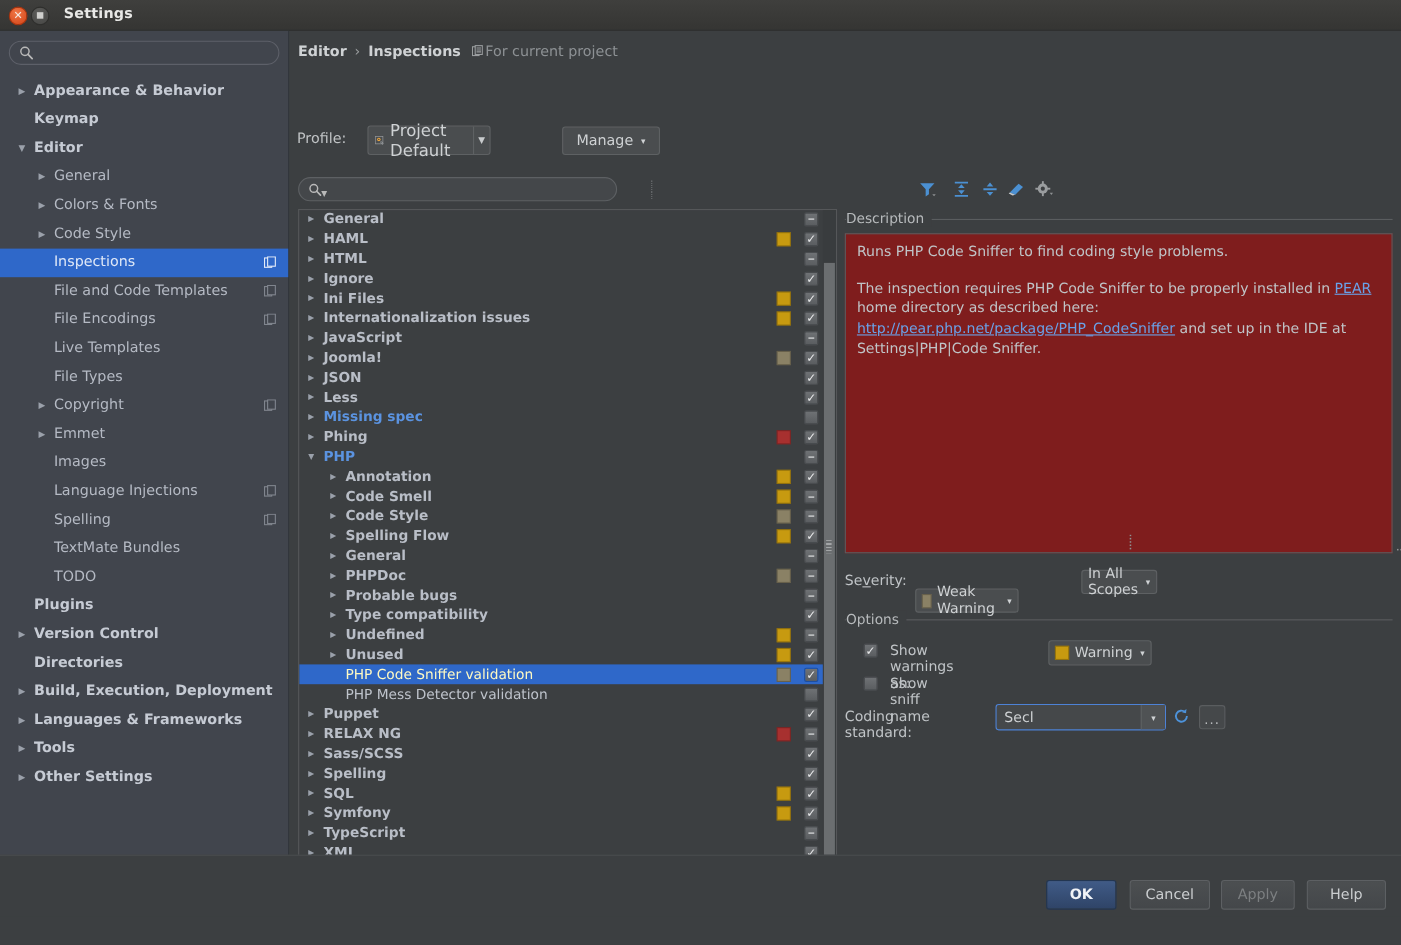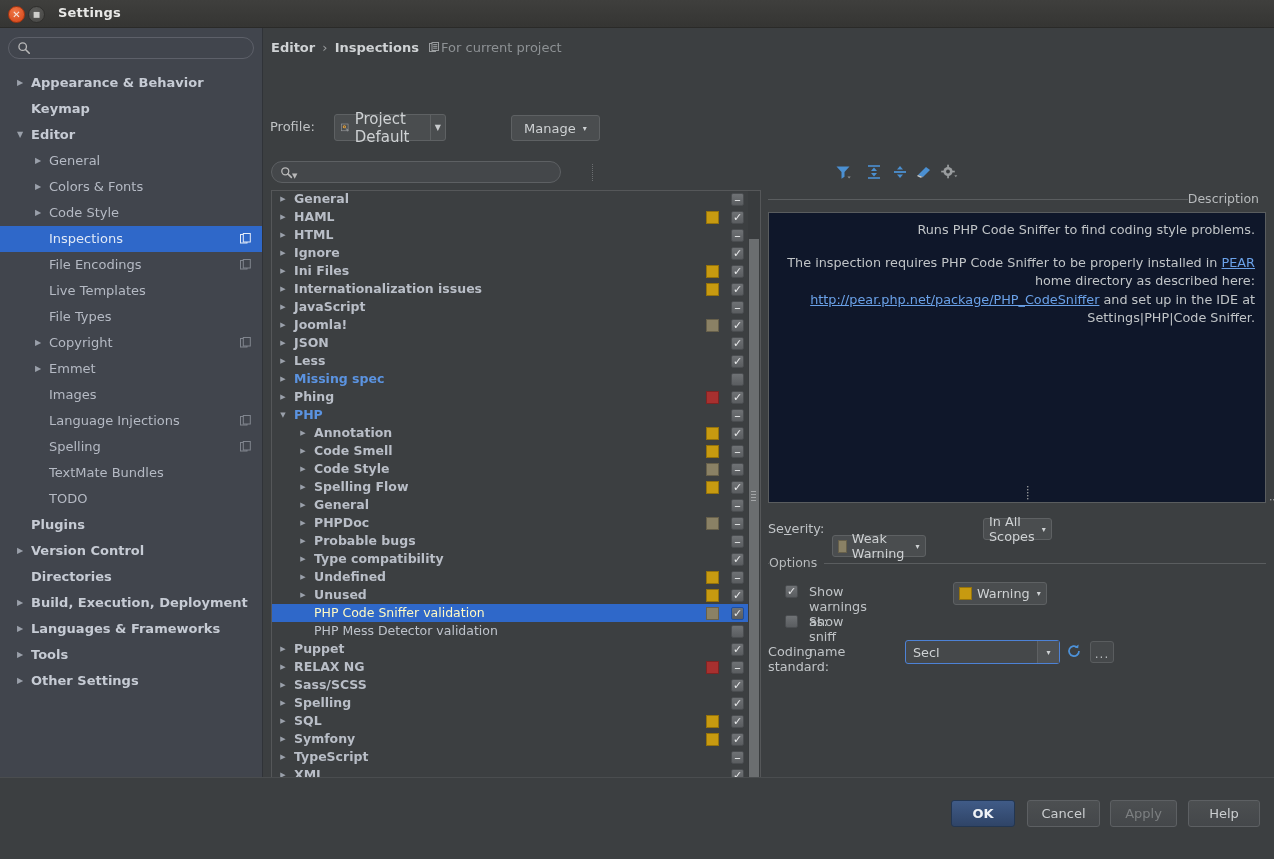--- a/index.html
+++ b/index.html
@@ -167,27 +167,27 @@
     font-size: 11px; color: #e9eaeb; line-height: 1; }
   .tcheck.dash .mk { font-size: 13px; }
   .trow.tsel .tcheck { border-color: #1d4ea0; }
 
   #tree-scrollbar { position: absolute; right: 0; top: 0; width: 12px; height: 100%; background: #393c3e; }
   #tree-thumb { position: absolute; left: 1px; top: 48px; width: 10px; height: 540px; background: #6b6e70; }
   #tree-thumb-grip { position: absolute; left: 3px; top: 300px; width: 5px; height: 12px;
     background: repeating-linear-gradient(#d0d2d4 0 1px, transparent 1px 3px); opacity: .55; }
 
   
-  #desc-section { position: absolute; left: 505px; top: 163px; width: 498px; text-align: right; }
+  #desc-section { position: absolute; left: 505px; top: 163px; width: 498px; }
   .sect-title { position: relative; height: 18px; font-size: 12.5px; color: #b7babc; padding-left: 1px; }
   .sect-line { position: absolute; left: 0; right: 0; top: 8px; height: 1px; background: #5a5d5f; }
   .sect-title span { position: relative; background: #3c3f41; padding-right: 7px; }
   #desc-box {
     margin-top: 3px; height: 291px;
-    background: #0f172a; border: 1px solid #5a5d5f;
+    background: #7f1d1d; border: 1px solid #5a5d5f;
     padding: 8px 10px; font-size: 12.8px; line-height: 18.5px; color: #c0c4c7;
   }
   #desc-box p { margin: 0 0 14px 0; }
   #desc-box p:last-child { margin-bottom: 0; }
   .dlink { color: #6aa1e8; text-decoration: underline; }
 
   #splitter-dots {
     position: absolute; left: 1007px; top: 463px; width: 22px; height: 5px;
   }
   #splitter-dots-left { position: absolute; left: 763px; top: 458px; width: 4px; height: 16px; }
@@ -300,20 +300,28 @@
       <div class="srow lvl1">
         <span class="sarrow">▶</span>
         <span class="slabel">Code Style</span>
       </div>
       <div class="srow lvl1 sel">
         <span class="sarrow"></span>
         <span class="slabel">Inspections</span>
         <svg class="scfg" viewBox="0 0 11 11">
           <rect x="0.5" y="1.5" width="6.5" height="8.5" fill="none" stroke="#e4ecf9"></rect>
           <rect x="3.3" y="0.5" width="7" height="8.5" fill="#2f68c9" stroke="#e4ecf9"></rect>
+        </svg>
+      </div>
+      <div class="srow lvl1">
+        <span class="sarrow"></span>
+        <span class="slabel">File and Code Templates</span>
+        <svg class="scfg" viewBox="0 0 11 11">
+          <rect x="0.5" y="1.5" width="6.5" height="8.5" fill="none" stroke="#b5bac4"></rect>
+          <rect x="3.3" y="0.5" width="7" height="8.5" fill="#41454d" stroke="#b5bac4"></rect>
         </svg>
       </div>
       <div class="srow lvl1">
         <span class="sarrow"></span>
         <span class="slabel">File Encodings</span>
         <svg class="scfg" viewBox="0 0 11 11">
           <rect x="0.5" y="1.5" width="6.5" height="8.5" fill="none" stroke="#b5bac4"></rect>
           <rect x="3.3" y="0.5" width="7" height="8.5" fill="#41454d" stroke="#b5bac4"></rect>
         </svg>
       </div>

